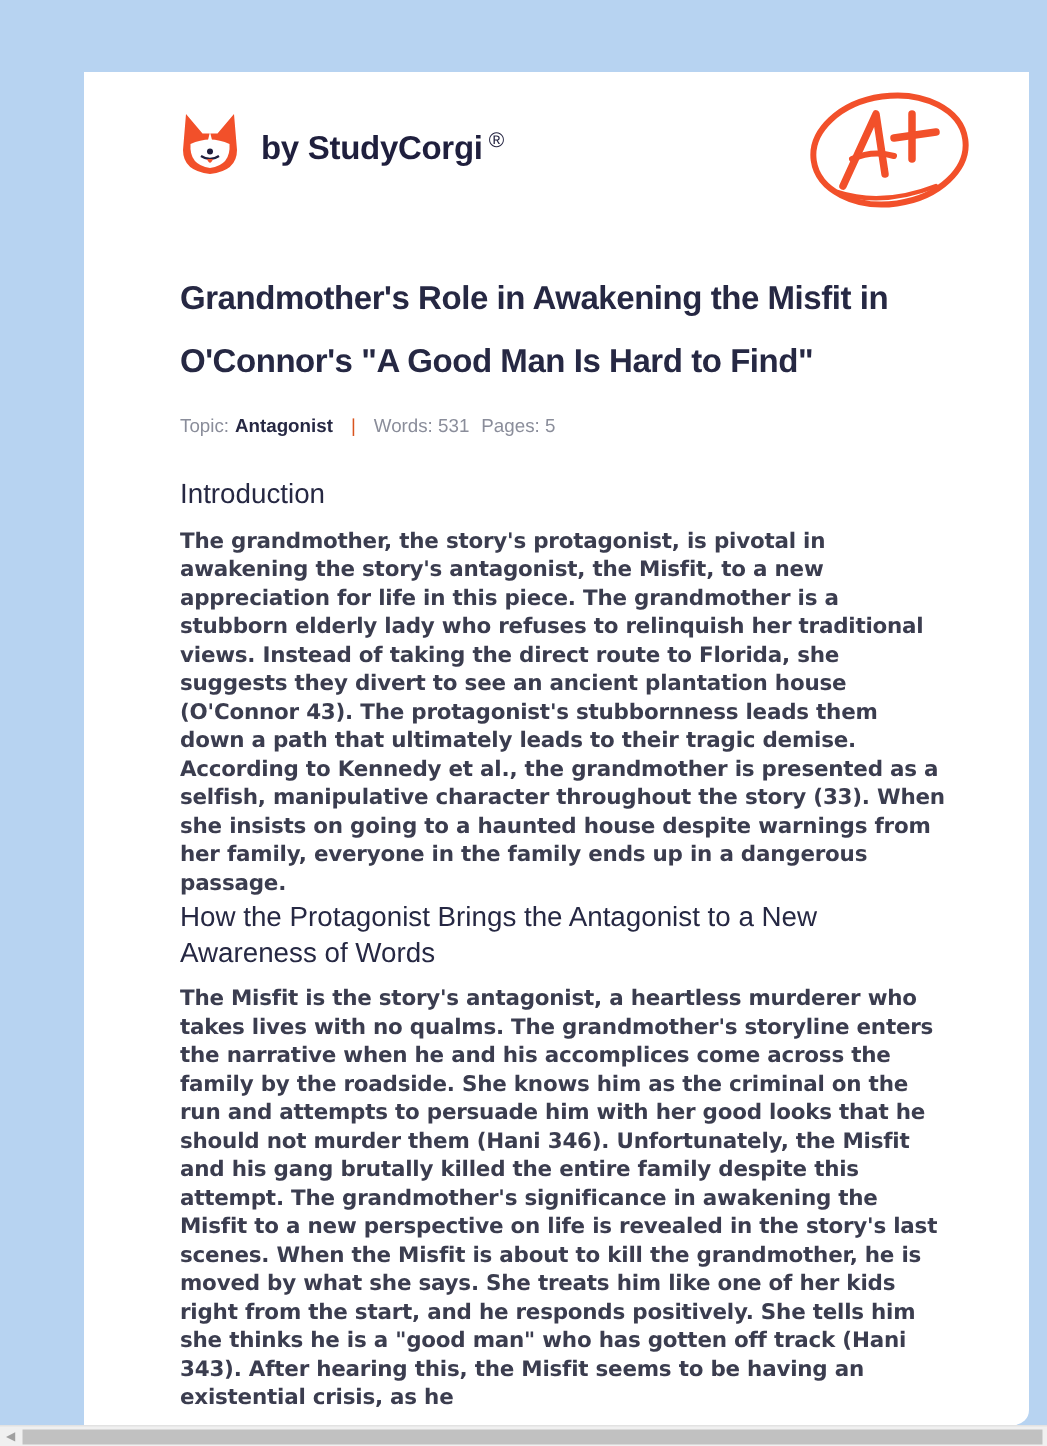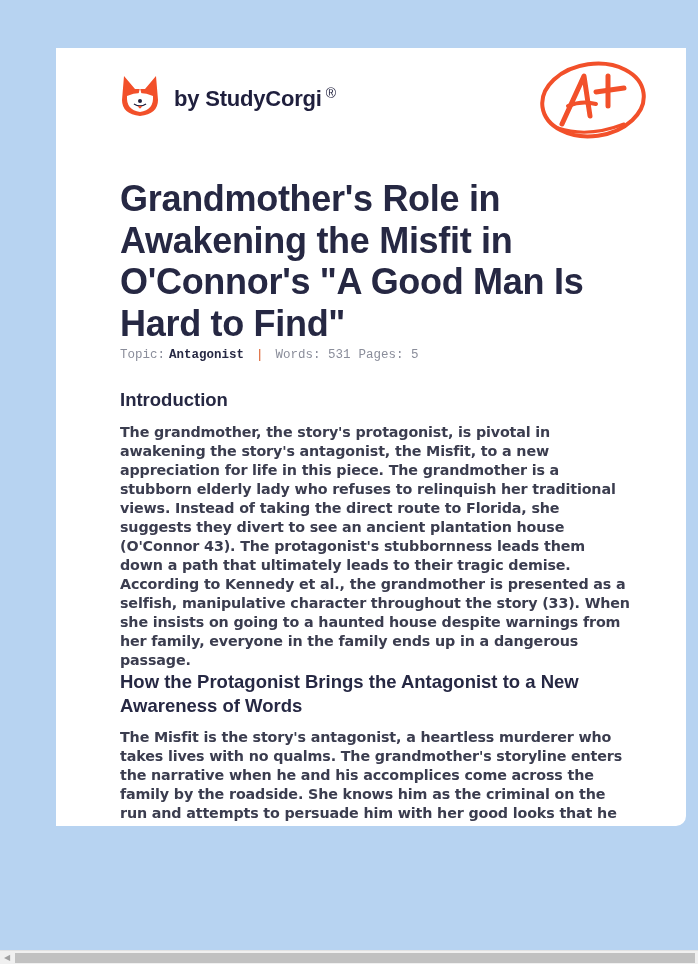--- a/index.html
+++ b/index.html
@@ -4,50 +4,50 @@
 <style>
   html, body { margin: 0; padding: 0; }
   body {
     width: 698px; height: 964px; overflow: hidden;
     background: #b7d3f1;
     position: relative;
     font-family: "DejaVu Sans", sans-serif;
   }
   .page {
     position: absolute; left: 56px; top: 48px;
-    width: 630px; height: 778px;
+    width: 630px; height: 902px;
     background: #ffffff;
     border-radius: 0 0 10px 0;
     overflow: hidden;
   }
   .header { position: absolute; left: 0; top: 0; width: 630px; height: 110px; }
   .logo { position: absolute; left: 64px; top: 26px; display: flex; align-items: center; }
   .logo svg { display: block; }
   .brand {
     margin-left: 14px; margin-top: 6px;
     font-family: "Liberation Sans", sans-serif; font-weight: 700;
     font-size: 22px; color: #1f1f3d; letter-spacing: -0.2px;
   }
   .reg { font-size: 14px; vertical-align: super; margin-left: 4px; font-weight: 400; color:#1f1f3d; }
   .grade { position: absolute; left: 482px; top: 10px; }
 
   .content { position: absolute; left: 64px; top: 130px; width: 512px; }
   h1 {
     margin: 0; font-family: "Liberation Sans", sans-serif; font-weight: 700;
-    font-size: 36px; line-height: 41.5px; color: #262843; letter-spacing: -0.3px;
+    font-size: 22px; line-height: 41.5px; color: #262843; letter-spacing: -0.3px;
   }
   .meta {
-    margin-top: 4px; font-size: 12.5px; color: #8a8d9a;
-    font-family: Liberation Mono, monospace; display: flex; 
+    margin-top: 16px; font-size: 12.5px; color: #8a8d9a;
+    font-family: Liberation Sans, sans-serif; display: flex; 
   }
   .meta .topic-val { color: #262843; margin-left: 4px; font-weight: 600; }
   .meta .sep { color: #d9541e; margin: 0 12px; }
   .meta .gap { display:inline-block; width: 8px; }
   h2 {
-    margin: 0; font-family: "Liberation Sans", sans-serif; font-weight: 700;
+    margin: 0; font-family: "Liberation Sans", sans-serif; font-weight: 400;
     font-size: 18.5px; line-height: 24px; color: #262843;
   }
   h2.intro { margin-top: 26px; margin-bottom: 11px; }
   h2.sec2 { margin-top: 0; margin-bottom: 10px; }
   p {
     margin: 0; font-family: "DejaVu Sans", sans-serif; font-size: 14.3px;
     line-height: 19px; color: #3b3d4f; letter-spacing: -0.15px; font-weight: bold;
   }
 
   .hscroll {

